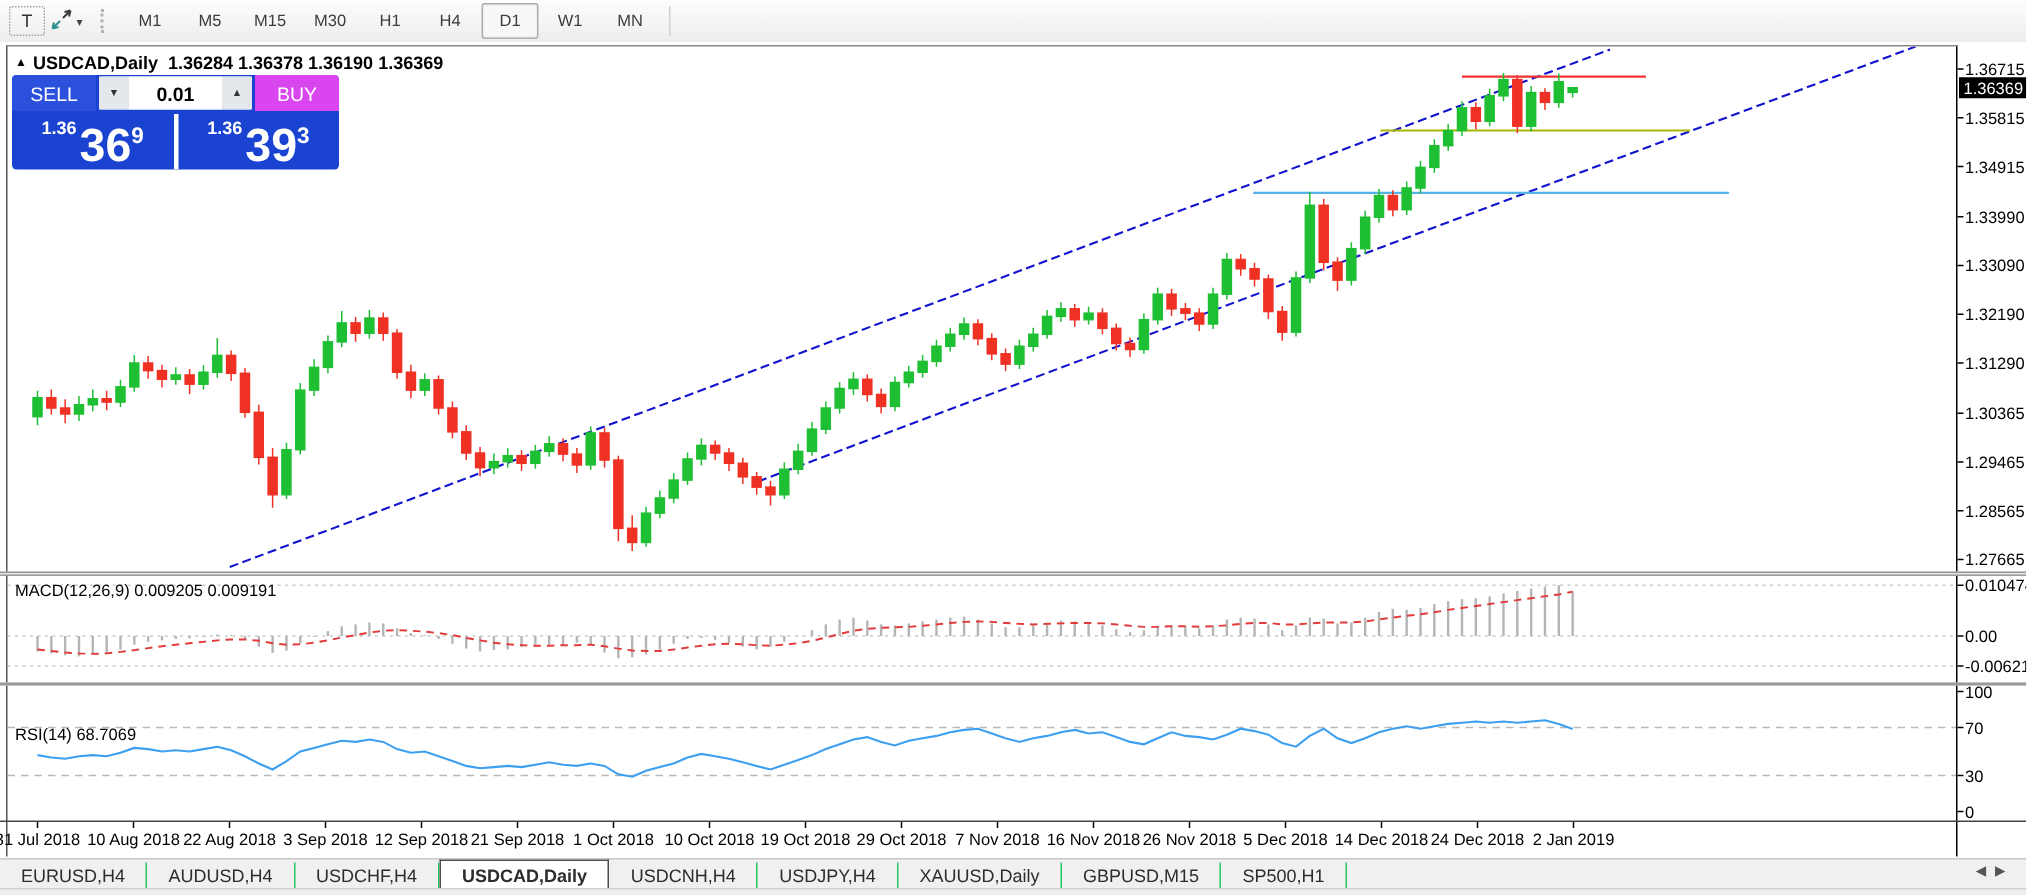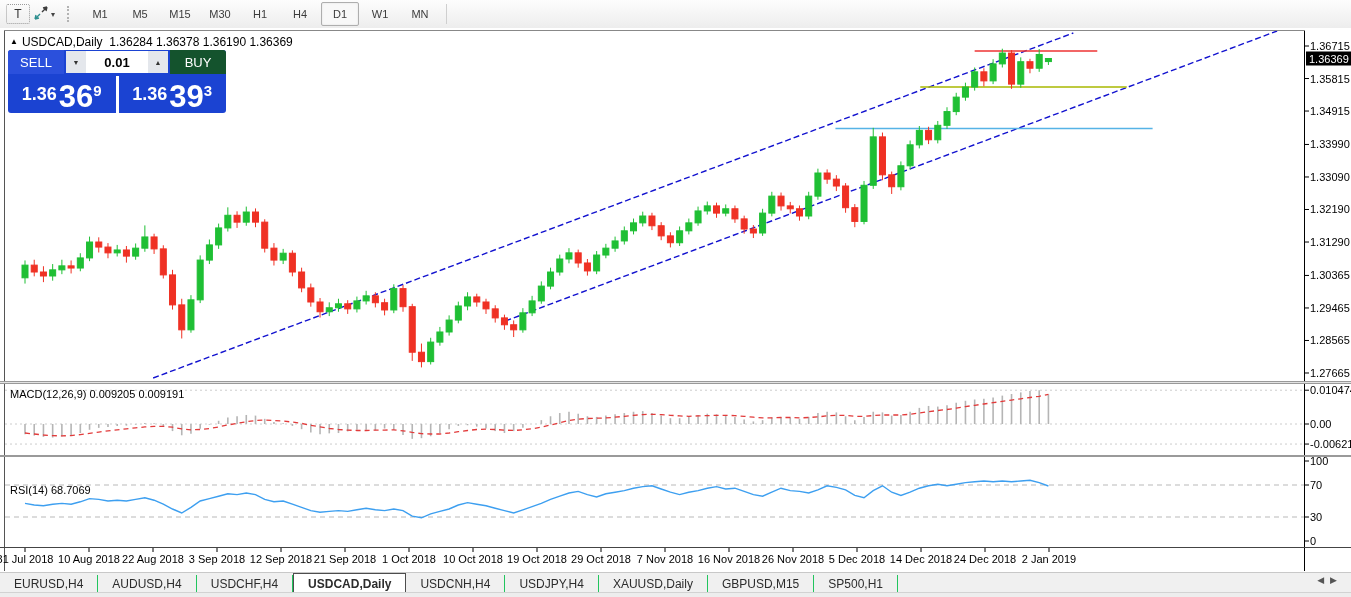--- a/index.html
+++ b/index.html
@@ -11,35 +11,35 @@
   .tb-btn{height:22px;min-width:22px;display:flex;align-items:center;justify-content:center;
     margin:0 1px;border:1px solid transparent;border-radius:2px;color:#3c3c3c;font-size:11px;cursor:default;}
   .t-tool{font-size:12px;color:#333;border:1px dotted #9a9a9a;width:18px;height:18px;margin-left:6px;}
   .caret{font-size:8px;color:#444;margin-left:2px;}
   .grip{width:3px;height:16px;border-left:2px dotted #b3b3b3;margin:0 8px 0 10px;}
   .sep-v{width:1px;height:20px;background:#cfcfcf;margin:0 6px;}
   .tf-btn{padding:0 7px;font-weight:400;}
   .tf-btn.active{background:#f8f8f8;border:1px solid #aeaeae;box-shadow:inset 0 0 2px #ddd;}
   
   #chart-svg{position:absolute;left:0;top:28px;}
-  #chart-title{position:absolute;left:10px;top:35px;font-size:12px;color:#000;}
+  #chart-title{position:absolute;left:10px;top:35px;font-size:12px;color:#000;font-weight:bold;}
   #chart-title .tri{font-size:8px;position:relative;top:-2px;margin-right:4px;}
   .panel-label{position:absolute;left:10px;font-size:11px;color:#000;}
   
   #trade-panel{position:absolute;left:8px;top:50px;width:218px;height:63px;border-radius:3px;
     display:flex;flex-direction:column;overflow:hidden;}
   #tp-row1{display:flex;height:24px;}
   .tp-btn{flex:0 0 56px;color:#fff;font-size:13px;display:flex;align-items:center;justify-content:center;cursor:pointer;}
   #lot-box{flex:1;display:flex;background:#fff;border-radius:2px;margin:1px 2px;}
   .stepper{width:20px;background:#e4e7ec;color:#333;font-size:7px;display:flex;align-items:center;justify-content:center;cursor:pointer;}
   #lot-input{width:56px;flex:1;border:none;outline:none;text-align:center;font-size:13px;font-weight:700;
     font-family:"Liberation Sans",sans-serif;color:#000;}
   #tp-row2{display:flex;flex:1;margin-top:2px;}
   .price-box{flex:1;color:#fff;display:flex;align-items:flex-end;justify-content:center;padding-bottom:3px;cursor:pointer;}
-  .price-box .small{font-size:18px;font-weight:700;margin:0 2px 5px 0;}
+  .price-box .small{font-size:12px;font-weight:700;margin:0 2px 18px 0;}
   .price-box .big{font-size:31px;font-weight:700;line-height:26px;}
   .price-box .sup{font-size:15px;font-weight:700;position:relative;top:-11px;}
   .gap{width:3px;background:#fff;}
   
   #tab-bar{position:absolute;left:0;top:572px;width:1351px;height:20px;background:#f0f0f0;
     border-top:1px solid #c8c8c8;display:flex;align-items:flex-end;}
   .tab{height:18px;padding:0 14px;font-size:12px;color:#2c2c2c;display:flex;align-items:center;
     border-right:1px solid #22c55e;cursor:pointer;white-space:nowrap;}
   .tab.active{background:#ffffff;border:1px solid #4d4d4d;border-bottom:none;font-weight:700;height:19px;}
   #tab-nav{position:absolute;right:8px;top:575px;font-size:9px;color:#555;letter-spacing:6px;}
@@ -526,21 +526,21 @@
   <div class="panel-label" style="top:484px;">RSI(14) 68.7069</div>
 
   <div id="trade-panel" style="background: rgb(27, 67, 210);">
     <div id="tp-row1">
       <div class="tp-btn" id="sell-btn" style="background: rgb(43, 80, 220);">SELL</div>
       <div id="lot-box">
         <div class="stepper">▼</div>
         <input id="lot-input" value="0.01" style="">
         <div class="stepper">▲</div>
       </div>
-      <div class="tp-btn" id="buy-btn" style="background: #14532d;">BUY</div>
+      <div class="tp-btn" id="buy-btn" style="background: #d946ef;">BUY</div>
     </div>
     <div id="tp-row2">
       <div class="price-box">
         <span class="small">1.36</span>
         <span class="big">36</span>
         <span class="sup">9</span>
       </div>
       <div class="gap"></div>
       <div class="price-box">
         <span class="small">1.36</span>

